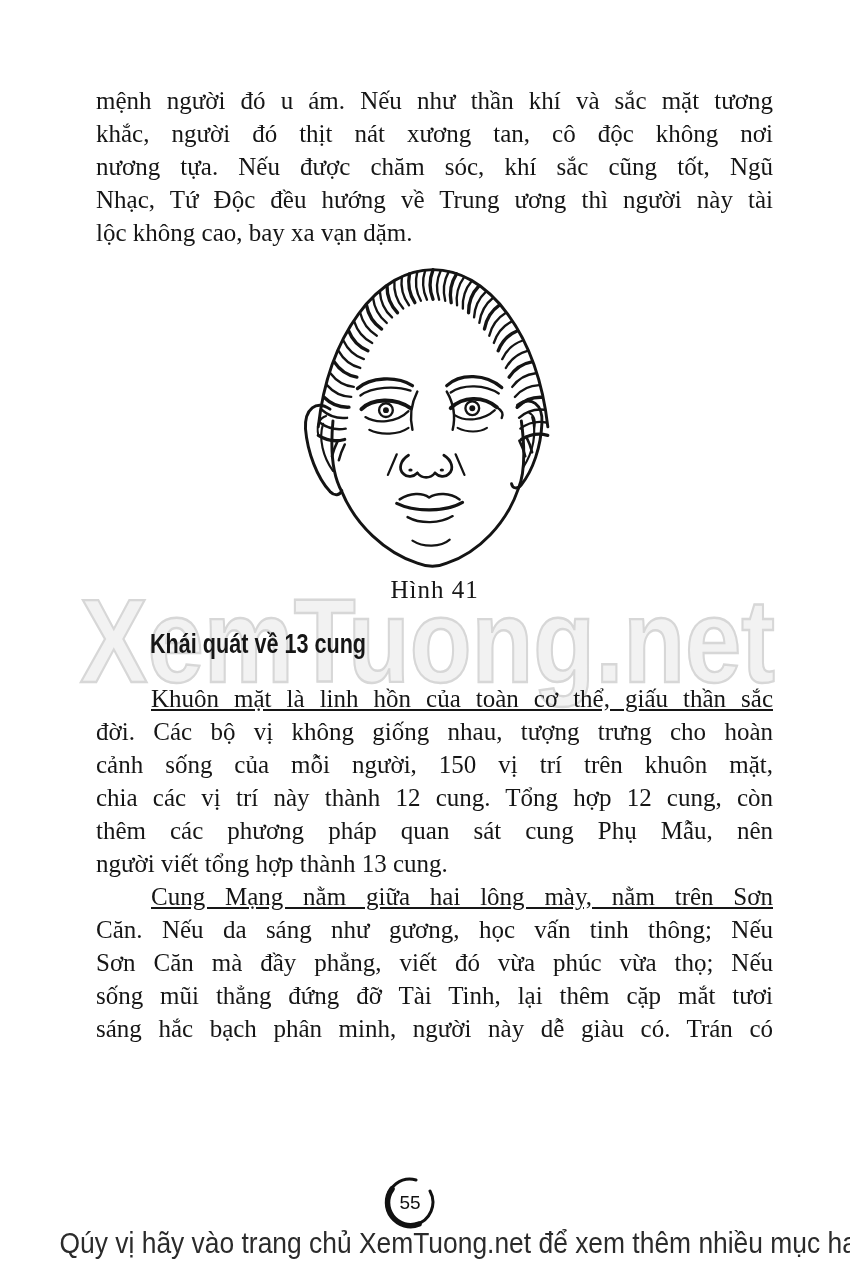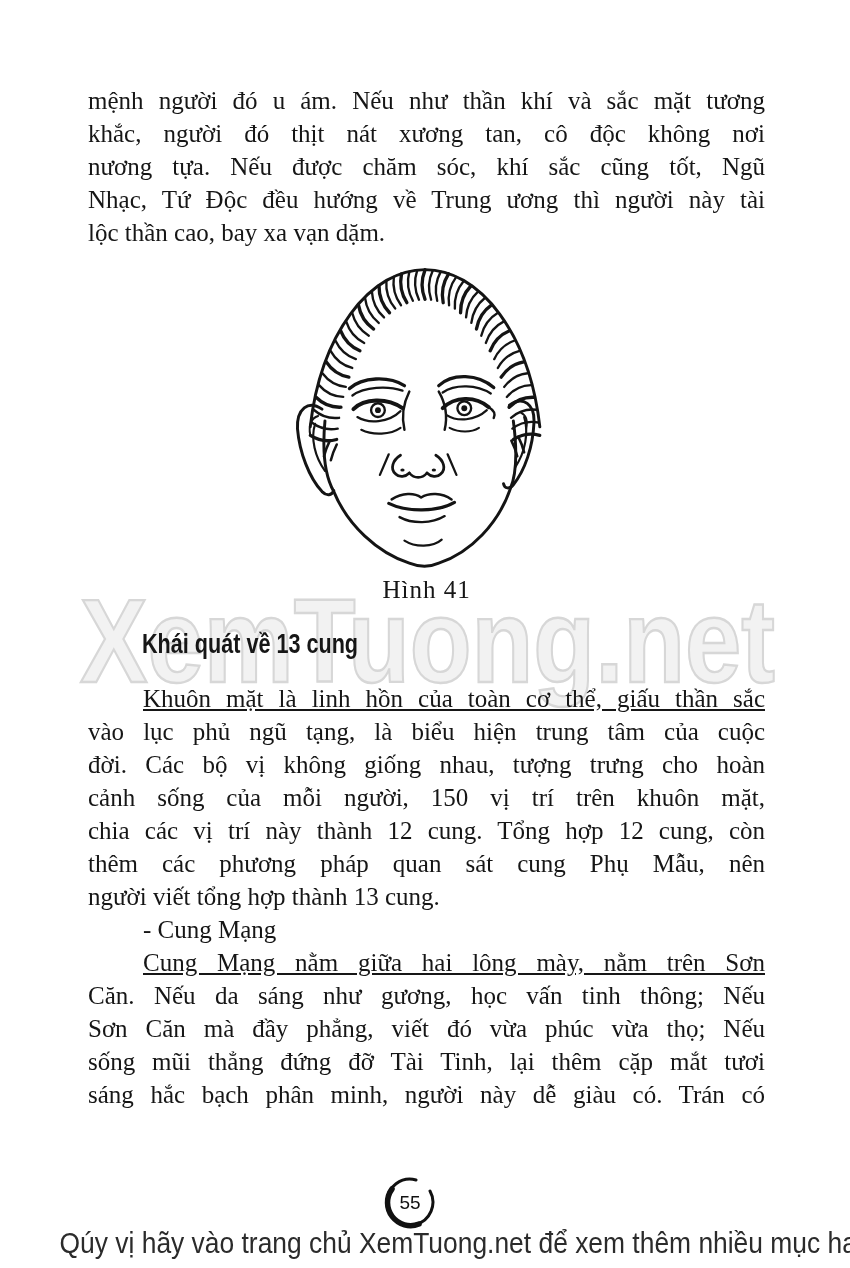--- a/index.html
+++ b/index.html
@@ -8,21 +8,21 @@
     width:850px;height:1268px;
     background:#ffffff;
     overflow:hidden;
     font-family:"Liberation Serif","DejaVu Serif",serif;
     color:var(--text-color,#161616);
   }
   
   .watermark{position:absolute;left:0;top:560px;z-index:1;}
   
   .content{
-    position:absolute;left:88px;top:84px;width:677px;z-index:2;
+    position:absolute;left:96px;top:84px;width:677px;z-index:2;
     font-size:25px;line-height:33px;
   }
   .para{margin:0;}
   .text-line{text-align:justify;text-align-last:justify;white-space:normal;}
   .text-line.lastline{text-align-last:left;}
   .text-line.first{text-indent:55px;text-decoration:underline;}
   .list-line{text-indent:55px;line-height:33px;}
   
   .figure{display:block;margin:13px auto 0 auto;width:326px;height:312px;}
   .figure svg{display:block;width:326px;height:312px;}
@@ -68,21 +68,21 @@
     <text id="wm-text" x="80" y="122" textLength="695" lengthAdjust="spacingAndGlyphs" font-family="Liberation Sans, DejaVu Sans, sans-serif" font-weight="bold" font-size="118" stroke-width="2.4" fill="#f2f2f2" stroke="#d7d7d7">XemTuong.net</text>
   </svg>
 
   <div class="content">
 
     <div class="para">
         <div class="text-line">mệnh người đó u ám. Nếu như thần khí và sắc mặt tương</div>
         <div class="text-line">khắc, người đó thịt nát xương tan, cô độc không nơi</div>
         <div class="text-line">nương tựa. Nếu được chăm sóc, khí sắc cũng tốt, Ngũ</div>
         <div class="text-line">Nhạc, Tứ Độc đều hướng về Trung ương thì người này tài</div>
-        <div class="text-line lastline">lộc thần cao, bay xa vạn dặm.</div>
+        <div class="text-line lastline">lộc không cao, bay xa vạn dặm.</div>
       </div>
 
     <figure class="figure" style="margin-top:13px;">
       <svg class="face-art" viewBox="0 0 330 318">
         <g id="hair-strokes" stroke="#141414" fill="none" stroke-linecap="round">
             <path d="M 72.9 180.9 Q 58.7 184.8 46.1 176.7" stroke-width="3.4"></path>
             <path d="M 74.0 169.8 Q 59.5 172.5 47.5 163.6" stroke-width="2.4"></path>
             <path d="M 75.4 158.8 Q 60.8 160.5 49.5 150.6" stroke-width="2.4"></path>
             <path d="M 77.3 148.0 Q 62.6 148.6 51.9 137.9" stroke-width="3.4"></path>
             <path d="M 79.6 137.5 Q 64.9 137.0 54.9 125.5" stroke-width="2.4"></path>
@@ -189,29 +189,27 @@
         </g>
       </svg>
     </figure>
 
     <div class="caption">Hình 41</div>
 
     <h2 class="heading">Khái quát về 13 cung</h2>
 
     <div class="para">
         <div class="text-line first">Khuôn mặt là linh hồn của toàn cơ thể, giấu thần sắc</div>
-        <div class="text-line">vào lục phủ ngũ tạng, là biểu hiện trung tâm của cuộc</div>
         <div class="text-line">đời. Các bộ vị không giống nhau, tượng trưng cho hoàn</div>
         <div class="text-line">cảnh sống của mỗi người, 150 vị trí trên khuôn mặt,</div>
         <div class="text-line">chia các vị trí này thành 12 cung. Tổng hợp 12 cung, còn</div>
         <div class="text-line">thêm các phương pháp quan sát cung Phụ Mẫu, nên</div>
         <div class="text-line lastline">người viết tổng hợp thành 13 cung.</div>
       </div>
 
-    <div class="list-line">- Cung Mạng</div>
 
     <div class="para">
         <div class="text-line first">Cung Mạng nằm giữa hai lông mày, nằm trên Sơn</div>
         <div class="text-line">Căn. Nếu da sáng như gương, học vấn tinh thông; Nếu</div>
         <div class="text-line">Sơn Căn mà đầy phẳng, viết đó vừa phúc vừa thọ; Nếu</div>
         <div class="text-line">sống mũi thẳng đứng đỡ Tài Tinh, lại thêm cặp mắt tươi</div>
         <div class="text-line">sáng hắc bạch phân minh, người này dễ giàu có. Trán có</div>
       </div>
 
   </div>

